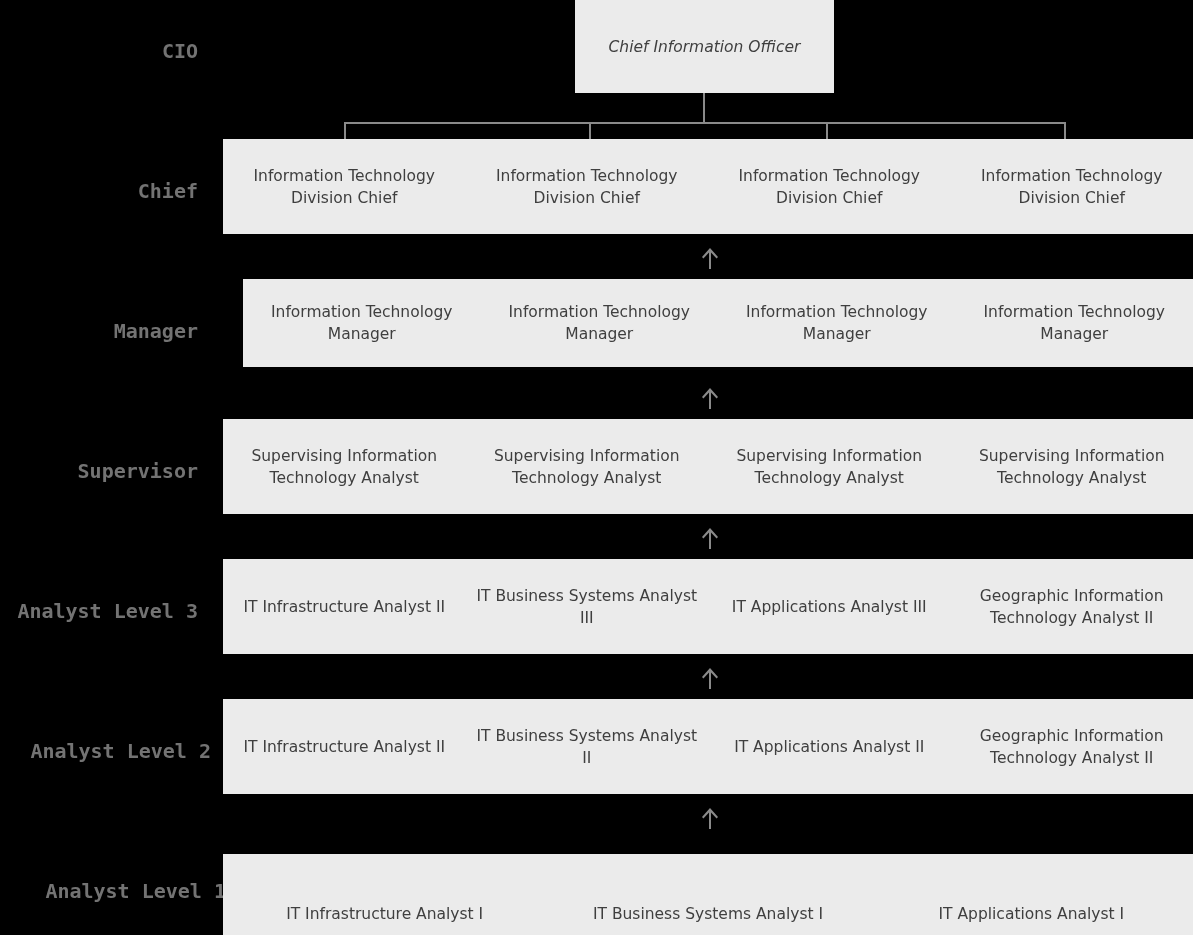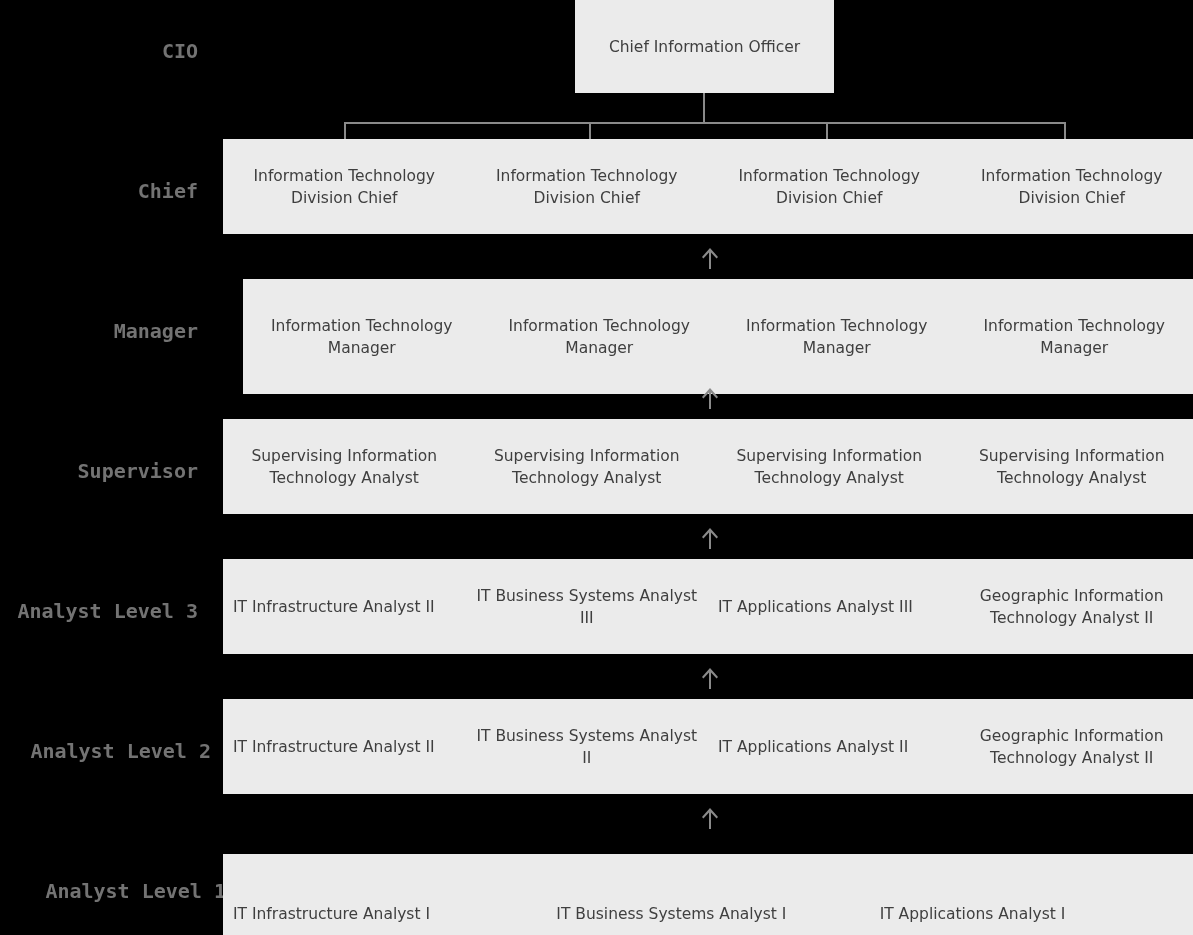--- a/index.html
+++ b/index.html
@@ -28,20 +28,21 @@
     color: #3f3f3f;
     font-family: "DejaVu Sans", sans-serif;
     font-size: 15.5px;
     line-height: 22px;
     display: flex;
     align-items: center;
     justify-content: center;
     text-align: center;
     box-sizing: border-box;
     padding: 2px 6px;
+    font-style: italic;
   }
 
   .root-node {
     left: 575px;
     top: 0px;
     width: 259px;
     height: 93px;
   }
 
   
@@ -61,20 +62,21 @@
   }
   .row-cells {
     position: absolute;
     left: 0; top: 0; right: 0; bottom: 0;
     display: flex;
   }
   .cell {
     flex: 1 1 0;
     display: flex;
     align-items: center;
+    justify-content: center;
     text-align: center;
     color: #3f3f3f;
     font-family: "DejaVu Sans", sans-serif;
     font-size: 15.5px;
     line-height: 22px;
     box-sizing: border-box;
     padding: 0 10px;
   }
   .cell span { display: block; }
 
@@ -140,21 +142,21 @@
       </div>
     </div>
   </div>
 
   <div class="gap-arrow" style="left:699px; top:246px;">
     <svg width="22" height="24" viewBox="0 0 22 24">
       <path d="M11 2 L19 11 L17.6 12.4 L12 6.6 L12 23 L10 23 L10 6.6 L4.4 12.4 L3 11 Z" fill="#8a8a8a"></path>
     </svg>
   </div>
 
-  <div class="row-band" style="top:279px; height:115px;margin-left:20px;">
+  <div class="row-band" style="top:279px; height:88px;margin-left:20px;">
     <div class="row-cells">
       <div class="cell">
         <span>Information Technology Manager</span>
       </div>
       <div class="cell">
         <span>Information Technology Manager</span>
       </div>
       <div class="cell">
         <span>Information Technology Manager</span>
       </div>

